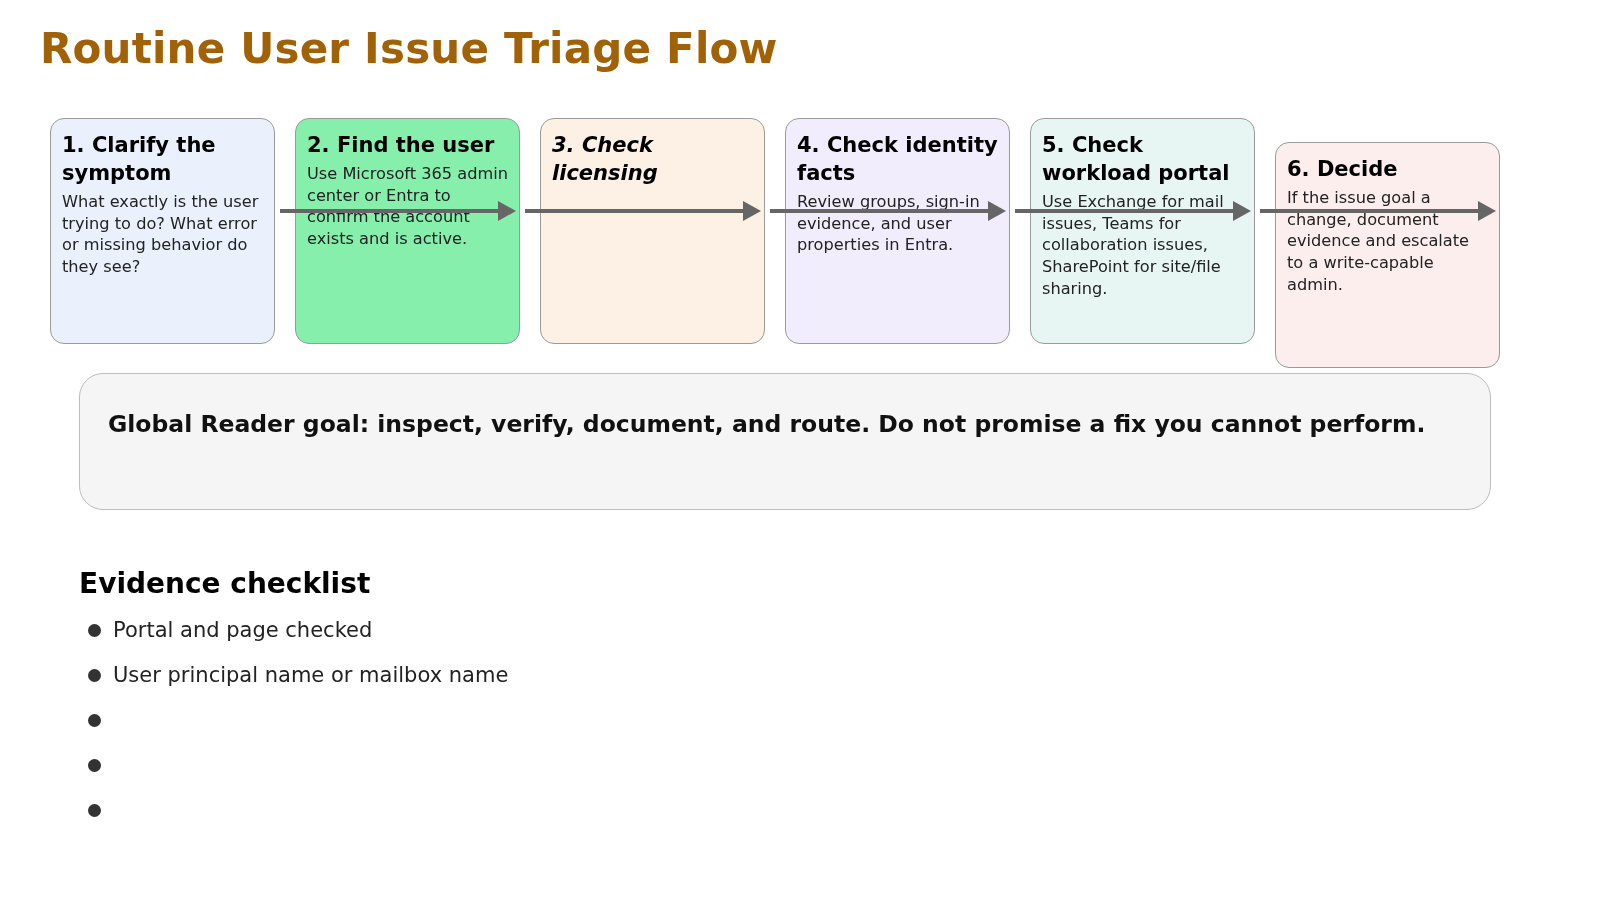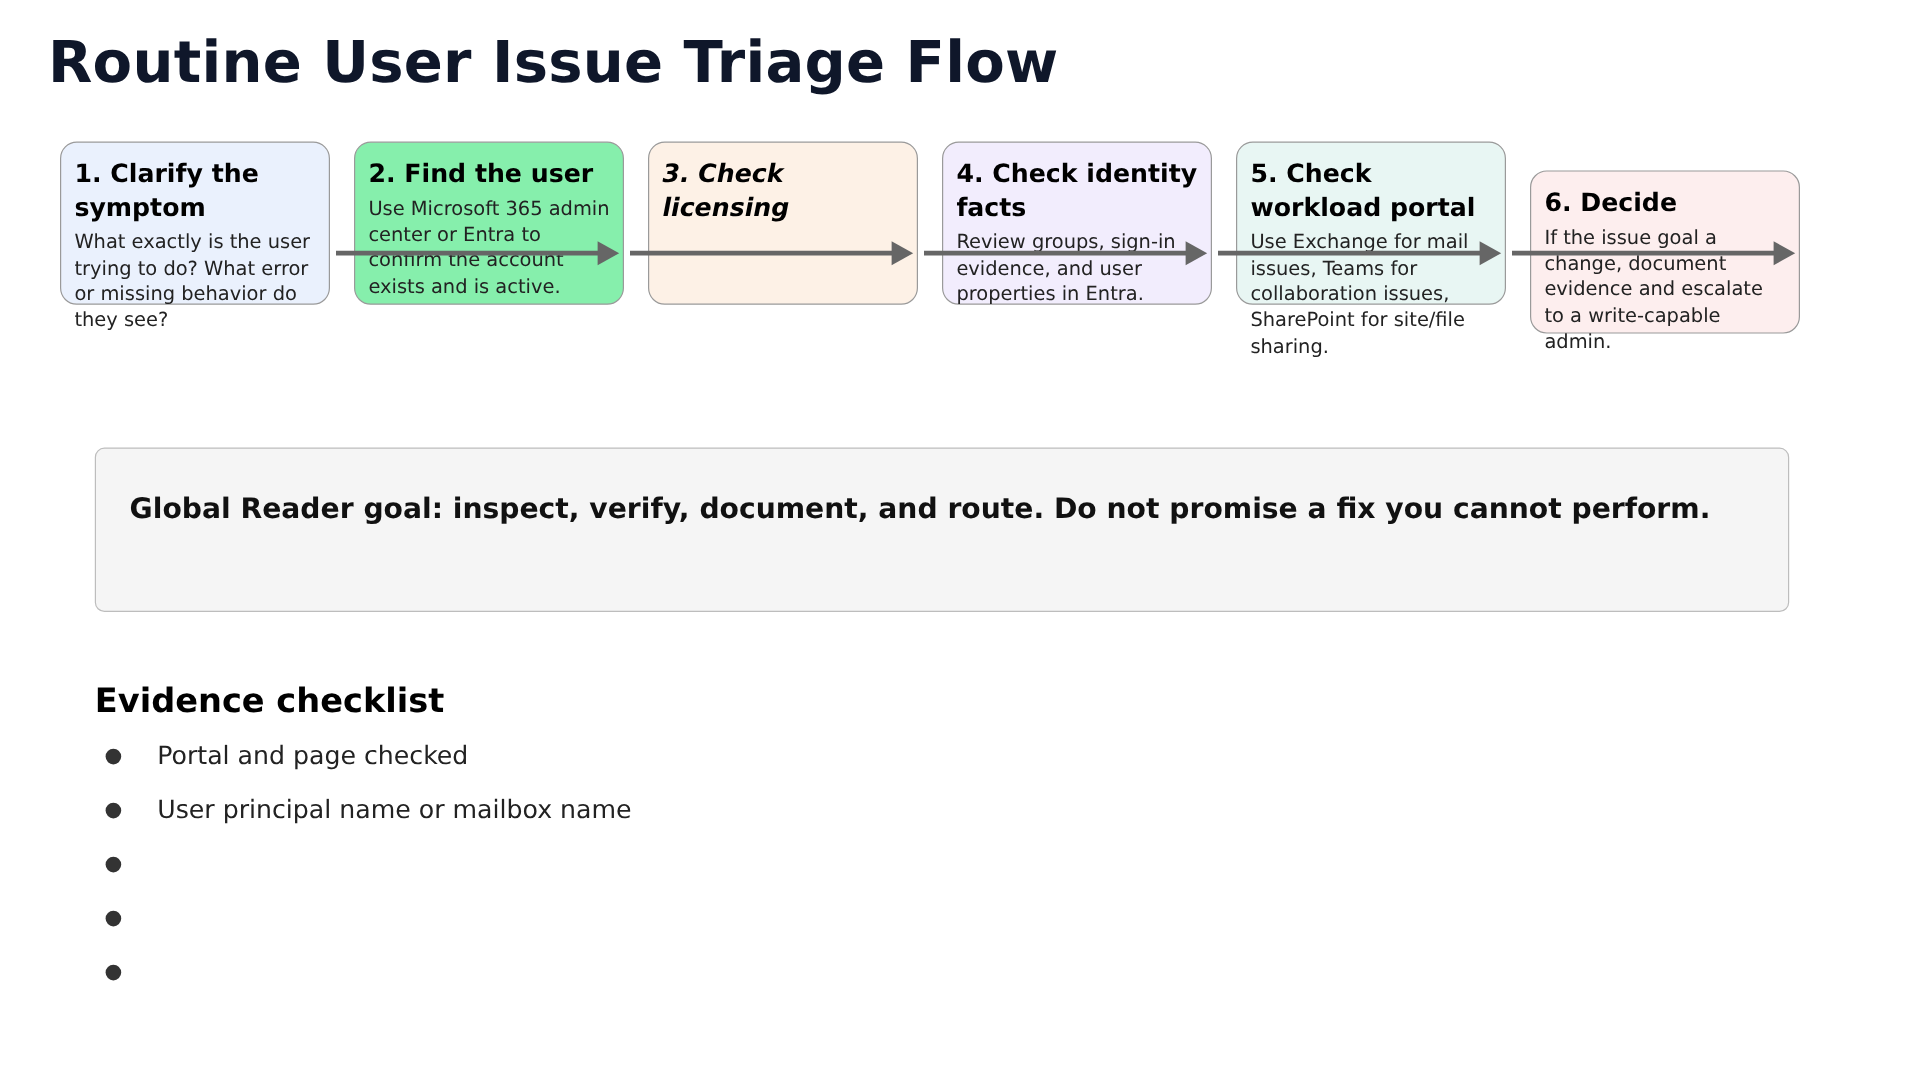--- a/index.html
+++ b/index.html
@@ -2,52 +2,52 @@
 <html><head>
 <meta charset="utf-8">
 <style>
   html, body { margin: 0; padding: 0; }
   body {
     width: 1600px; height: 900px; background: #ffffff; position: relative; overflow: hidden;
     font-family: "DejaVu Sans", sans-serif; color: #1a1a1a;
   }
   .title {
     position: absolute; left: 40px; top: 24px; margin: 0;
-    font-size: 48px; font-weight: bold; color: #0f172a; letter-spacing: 0.2px;
+    font-size: 42px; font-weight: bold; color: #a16207; letter-spacing: 0.2px;
   }
   .step {
-    position: absolute; top: 118px; width: 225px; height: 136px;
+    position: absolute; top: 118px; width: 225px; height: 226px;
     box-sizing: border-box; border: 1.5px solid #9a9a9a; border-radius: 14px;
     padding: 12px 10px 0 11px;
   }
   .step-title {
     font-size: 21px; font-weight: bold; color: #000; line-height: 28px; margin: 0 0 4px 0;
   }
   .step-body {
     font-size: 16.2px; line-height: 21.7px; color: #222; margin: 0;
   }
   .arrows { position: absolute; left: 0; top: 0; width: 1600px; height: 900px; pointer-events: none; }
   .goal {
     position: absolute; left: 79px; top: 373px; width: 1412px; height: 137px;
-    box-sizing: border-box; background: #f5f5f5; border: 1.5px solid #bdbdbd; border-radius: 8px;
+    box-sizing: border-box; background: #f5f5f5; border: 1.5px solid #bdbdbd; border-radius: 24px;
   }
   .goal-text {
     position: absolute; left: 28px; top: 36px; font-size: 23.5px; font-weight: bold; color: #111;
     white-space: nowrap;
   }
   .checklist-title {
     position: absolute; left: 79px; top: 567px; margin: 0;
     font-size: 28px; font-weight: bold; color: #000;
   }
   .checklist { position: absolute; left: 85px; top: 615px; margin: 0; padding: 0; list-style: none; }
   .check-item { position: relative; height: 45px; display: flex; align-items: flex-start; }
   .bullet {
     width: 13px; height: 13px; border-radius: 50%; background: #333; margin-top: 9px; margin-left: 3px;
   }
-  .check-text { margin-left: 30px; font-size: 21px; color: #222; line-height: 30px; }
+  .check-text { margin-left: 12px; font-size: 21px; color: #222; line-height: 30px; }
 </style>
 </head>
 <body>
 
 <h1 class="title">Routine User Issue Triage Flow</h1>
 
 <div class="step" style="left:50px;background:#eaf1fd;">
   <p class="step-title">1. Clarify the symptom</p>
   <p class="step-body">What exactly is the user trying to do? What error or missing behavior do they see?</p>
 </div>

